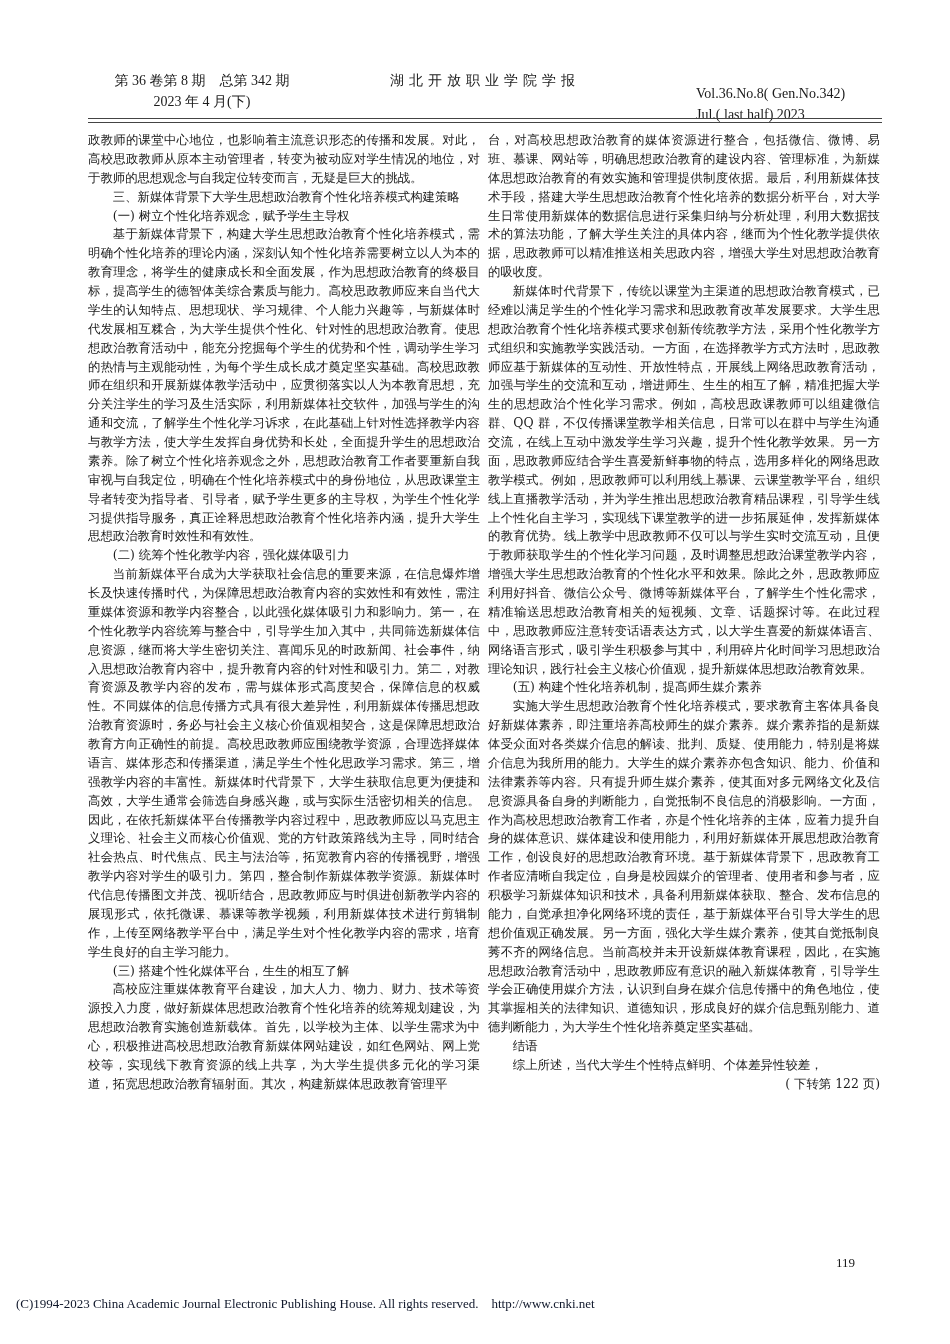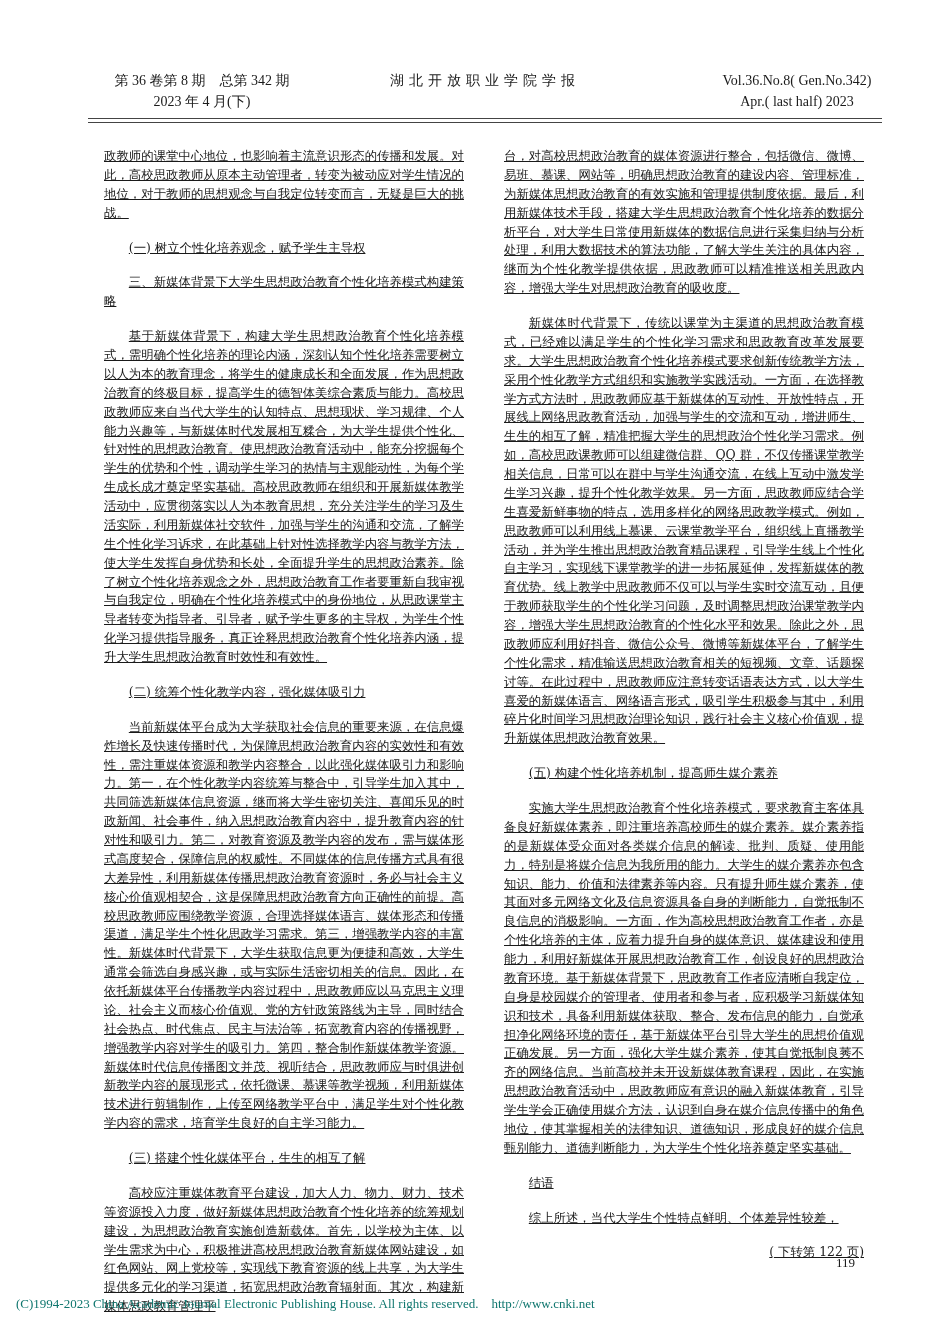--- a/index.html
+++ b/index.html
@@ -3,60 +3,60 @@
 <meta charset="utf-8">
 <style>
   html, body { margin:0; padding:0; background:#ffffff; }
   body { width:950px; height:1344px; position:relative; overflow:hidden;
          font-family:"DejaVu Serif", "Liberation Serif", serif; color:#1a1a1a; }
   .header { position:absolute; left:88px; top:70px; width:794px; height:46px; }
   .hcol { position:absolute; top:0; font-size:14px; line-height:21px; white-space:nowrap;
           font-family:"Liberation Serif", "DejaVu Serif", serif; }
   .hleft { left:14px; text-align:center; width:200px; }
   .hmid { left:0; width:794px; text-align:center; }
-  .hright { right:0; text-align:center; width:170px; }
+  .hright { right:16px; width:170px;margin-top:13px; }
   .hmid .cn { letter-spacing:5px; }
   .rule1 { position:absolute; left:88px; top:118px; width:794px; height:0; border-top:1px solid #444; }
   .rule2 { position:absolute; left:88px; top:122px; width:794px; height:0; border-top:1px solid #444; }
   .col { position:absolute; top:131px; width:392px; font-size:12.4px; line-height:18.88px;
          text-align:justify; }
   .col-left { left:88px; }
   .col-right { left:488px; }
-  .col p { margin:16px;text-decoration:underline; }
+  .col p { margin:0; }
   .indent { text-indent:2em; }
   .heading { text-indent:2em; }
   .continuation { text-align:right; }
   .page-number { position:absolute; left:836px; top:1255px; font-size:13px;
                  font-family:"Liberation Serif", serif; }
-  .copyright { position:absolute; left:16px; top:1296px; font-size:13px; color:#0f766e;
+  .copyright { position:absolute; left:16px; top:1296px; font-size:13px; color:#0f172a;
                font-family:"Liberation Serif", serif; white-space:pre; }
 </style>
 </head>
 <body>
 
 <div class="header">
   <div class="hcol hleft">
     <div>第 36 卷第 8 期　总第 342 期</div>
     <div>2023 年 4 月(下)</div>
   </div>
   <div class="hcol hmid">
     <div class="cn">湖北开放职业学院学报</div>
   </div>
   <div class="hcol hright">
     <div>Vol.36.No.8( Gen.No.342)</div>
-    <div>Apr.( last half) 2023</div>
+    <div>Jul.( last half) 2023</div>
   </div>
 </div>
 <div class="rule1"></div>
 <div class="rule2"></div>
 
 <div class="col col-left" id="col-left">
     <p>政教师的课堂中心地位，也影响着主流意识形态的传播和发展。对此，高校思政教师从原本主动管理者，转变为被动应对学生情况的地位，对于教师的思想观念与自我定位转变而言，无疑是巨大的挑战。</p>
+    <p class="heading">三、新媒体背景下大学生思想政治教育个性化培养模式构建策略</p>
     <p class="heading">(一) 树立个性化培养观念，赋予学生主导权</p>
-    <p class="heading">三、新媒体背景下大学生思想政治教育个性化培养模式构建策略</p>
     <p class="indent">基于新媒体背景下，构建大学生思想政治教育个性化培养模式，需明确个性化培养的理论内涵，深刻认知个性化培养需要树立以人为本的教育理念，将学生的健康成长和全面发展，作为思想政治教育的终极目标，提高学生的德智体美综合素质与能力。高校思政教师应来自当代大学生的认知特点、思想现状、学习规律、个人能力兴趣等，与新媒体时代发展相互糅合，为大学生提供个性化、针对性的思想政治教育。使思想政治教育活动中，能充分挖掘每个学生的优势和个性，调动学生学习的热情与主观能动性，为每个学生成长成才奠定坚实基础。高校思政教师在组织和开展新媒体教学活动中，应贯彻落实以人为本教育思想，充分关注学生的学习及生活实际，利用新媒体社交软件，加强与学生的沟通和交流，了解学生个性化学习诉求，在此基础上针对性选择教学内容与教学方法，使大学生发挥自身优势和长处，全面提升学生的思想政治素养。除了树立个性化培养观念之外，思想政治教育工作者要重新自我审视与自我定位，明确在个性化培养模式中的身份地位，从思政课堂主导者转变为指导者、引导者，赋予学生更多的主导权，为学生个性化学习提供指导服务，真正诠释思想政治教育个性化培养内涵，提升大学生思想政治教育时效性和有效性。</p>
     <p class="heading">(二) 统筹个性化教学内容，强化媒体吸引力</p>
     <p class="indent">当前新媒体平台成为大学获取社会信息的重要来源，在信息爆炸增长及快速传播时代，为保障思想政治教育内容的实效性和有效性，需注重媒体资源和教学内容整合，以此强化媒体吸引力和影响力。第一，在个性化教学内容统筹与整合中，引导学生加入其中，共同筛选新媒体信息资源，继而将大学生密切关注、喜闻乐见的时政新闻、社会事件，纳入思想政治教育内容中，提升教育内容的针对性和吸引力。第二，对教育资源及教学内容的发布，需与媒体形式高度契合，保障信息的权威性。不同媒体的信息传播方式具有很大差异性，利用新媒体传播思想政治教育资源时，务必与社会主义核心价值观相契合，这是保障思想政治教育方向正确性的前提。高校思政教师应围绕教学资源，合理选择媒体语言、媒体形态和传播渠道，满足学生个性化思政学习需求。第三，增强教学内容的丰富性。新媒体时代背景下，大学生获取信息更为便捷和高效，大学生通常会筛选自身感兴趣，或与实际生活密切相关的信息。因此，在依托新媒体平台传播教学内容过程中，思政教师应以马克思主义理论、社会主义而核心价值观、党的方针政策路线为主导，同时结合社会热点、时代焦点、民主与法治等，拓宽教育内容的传播视野，增强教学内容对学生的吸引力。第四，整合制作新媒体教学资源。新媒体时代信息传播图文并茂、视听结合，思政教师应与时俱进创新教学内容的展现形式，依托微课、慕课等教学视频，利用新媒体技术进行剪辑制作，上传至网络教学平台中，满足学生对个性化教学内容的需求，培育学生良好的自主学习能力。</p>
     <p class="heading">(三) 搭建个性化媒体平台，生生的相互了解</p>
     <p class="indent">高校应注重媒体教育平台建设，加大人力、物力、财力、技术等资源投入力度，做好新媒体思想政治教育个性化培养的统筹规划建设，为思想政治教育实施创造新载体。首先，以学校为主体、以学生需求为中心，积极推进高校思想政治教育新媒体网站建设，如红色网站、网上党校等，实现线下教育资源的线上共享，为大学生提供多元化的学习渠道，拓宽思想政治教育辐射面。其次，构建新媒体思政教育管理平</p>
   </div>
 <div class="col col-right" id="col-right">
     <p>台，对高校思想政治教育的媒体资源进行整合，包括微信、微博、易班、慕课、网站等，明确思想政治教育的建设内容、管理标准，为新媒体思想政治教育的有效实施和管理提供制度依据。最后，利用新媒体技术手段，搭建大学生思想政治教育个性化培养的数据分析平台，对大学生日常使用新媒体的数据信息进行采集归纳与分析处理，利用大数据技术的算法功能，了解大学生关注的具体内容，继而为个性化教学提供依据，思政教师可以精准推送相关思政内容，增强大学生对思想政治教育的吸收度。</p>
     <p class="indent">新媒体时代背景下，传统以课堂为主渠道的思想政治教育模式，已经难以满足学生的个性化学习需求和思政教育改革发展要求。大学生思想政治教育个性化培养模式要求创新传统教学方法，采用个性化教学方式组织和实施教学实践活动。一方面，在选择教学方式方法时，思政教师应基于新媒体的互动性、开放性特点，开展线上网络思政教育活动，加强与学生的交流和互动，增进师生、生生的相互了解，精准把握大学生的思想政治个性化学习需求。例如，高校思政课教师可以组建微信群、QQ 群，不仅传播课堂教学相关信息，日常可以在群中与学生沟通交流，在线上互动中激发学生学习兴趣，提升个性化教学效果。另一方面，思政教师应结合学生喜爱新鲜事物的特点，选用多样化的网络思政教学模式。例如，思政教师可以利用线上慕课、云课堂教学平台，组织线上直播教学活动，并为学生推出思想政治教育精品课程，引导学生线上个性化自主学习，实现线下课堂教学的进一步拓展延伸，发挥新媒体的教育优势。线上教学中思政教师不仅可以与学生实时交流互动，且便于教师获取学生的个性化学习问题，及时调整思想政治课堂教学内容，增强大学生思想政治教育的个性化水平和效果。除此之外，思政教师应利用好抖音、微信公众号、微博等新媒体平台，了解学生个性化需求，精准输送思想政治教育相关的短视频、文章、话题探讨等。在此过程中，思政教师应注意转变话语表达方式，以大学生喜爱的新媒体语言、网络语言形式，吸引学生积极参与其中，利用碎片化时间学习思想政治理论知识，践行社会主义核心价值观，提升新媒体思想政治教育效果。</p>
     <p class="heading">(五) 构建个性化培养机制，提高师生媒介素养</p>

